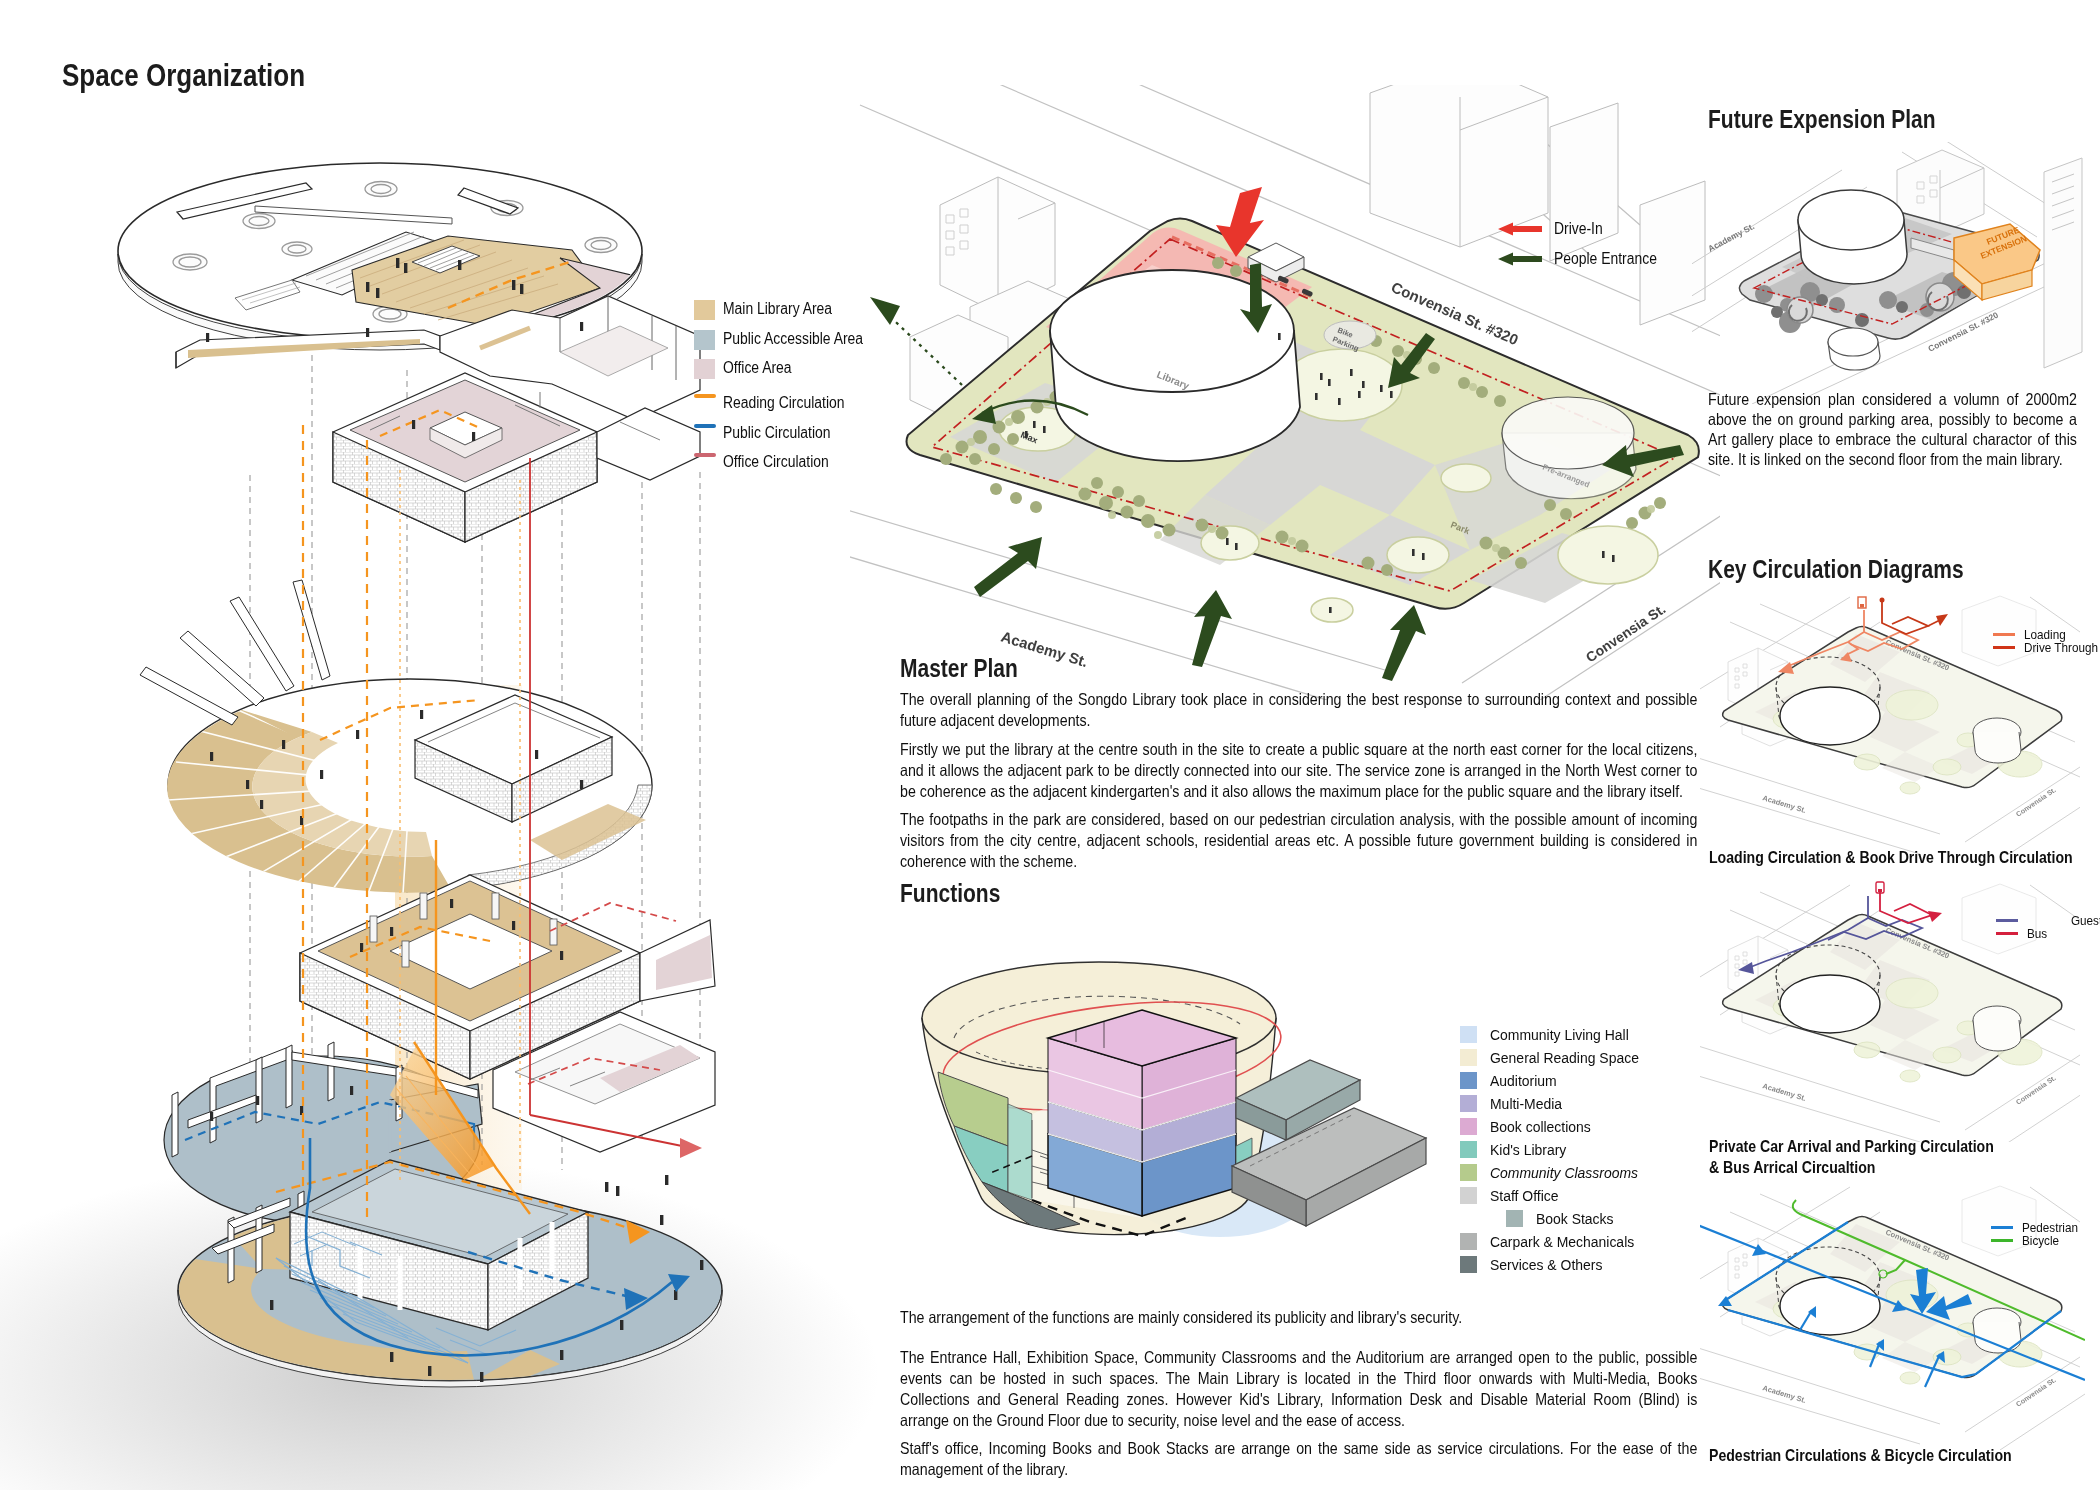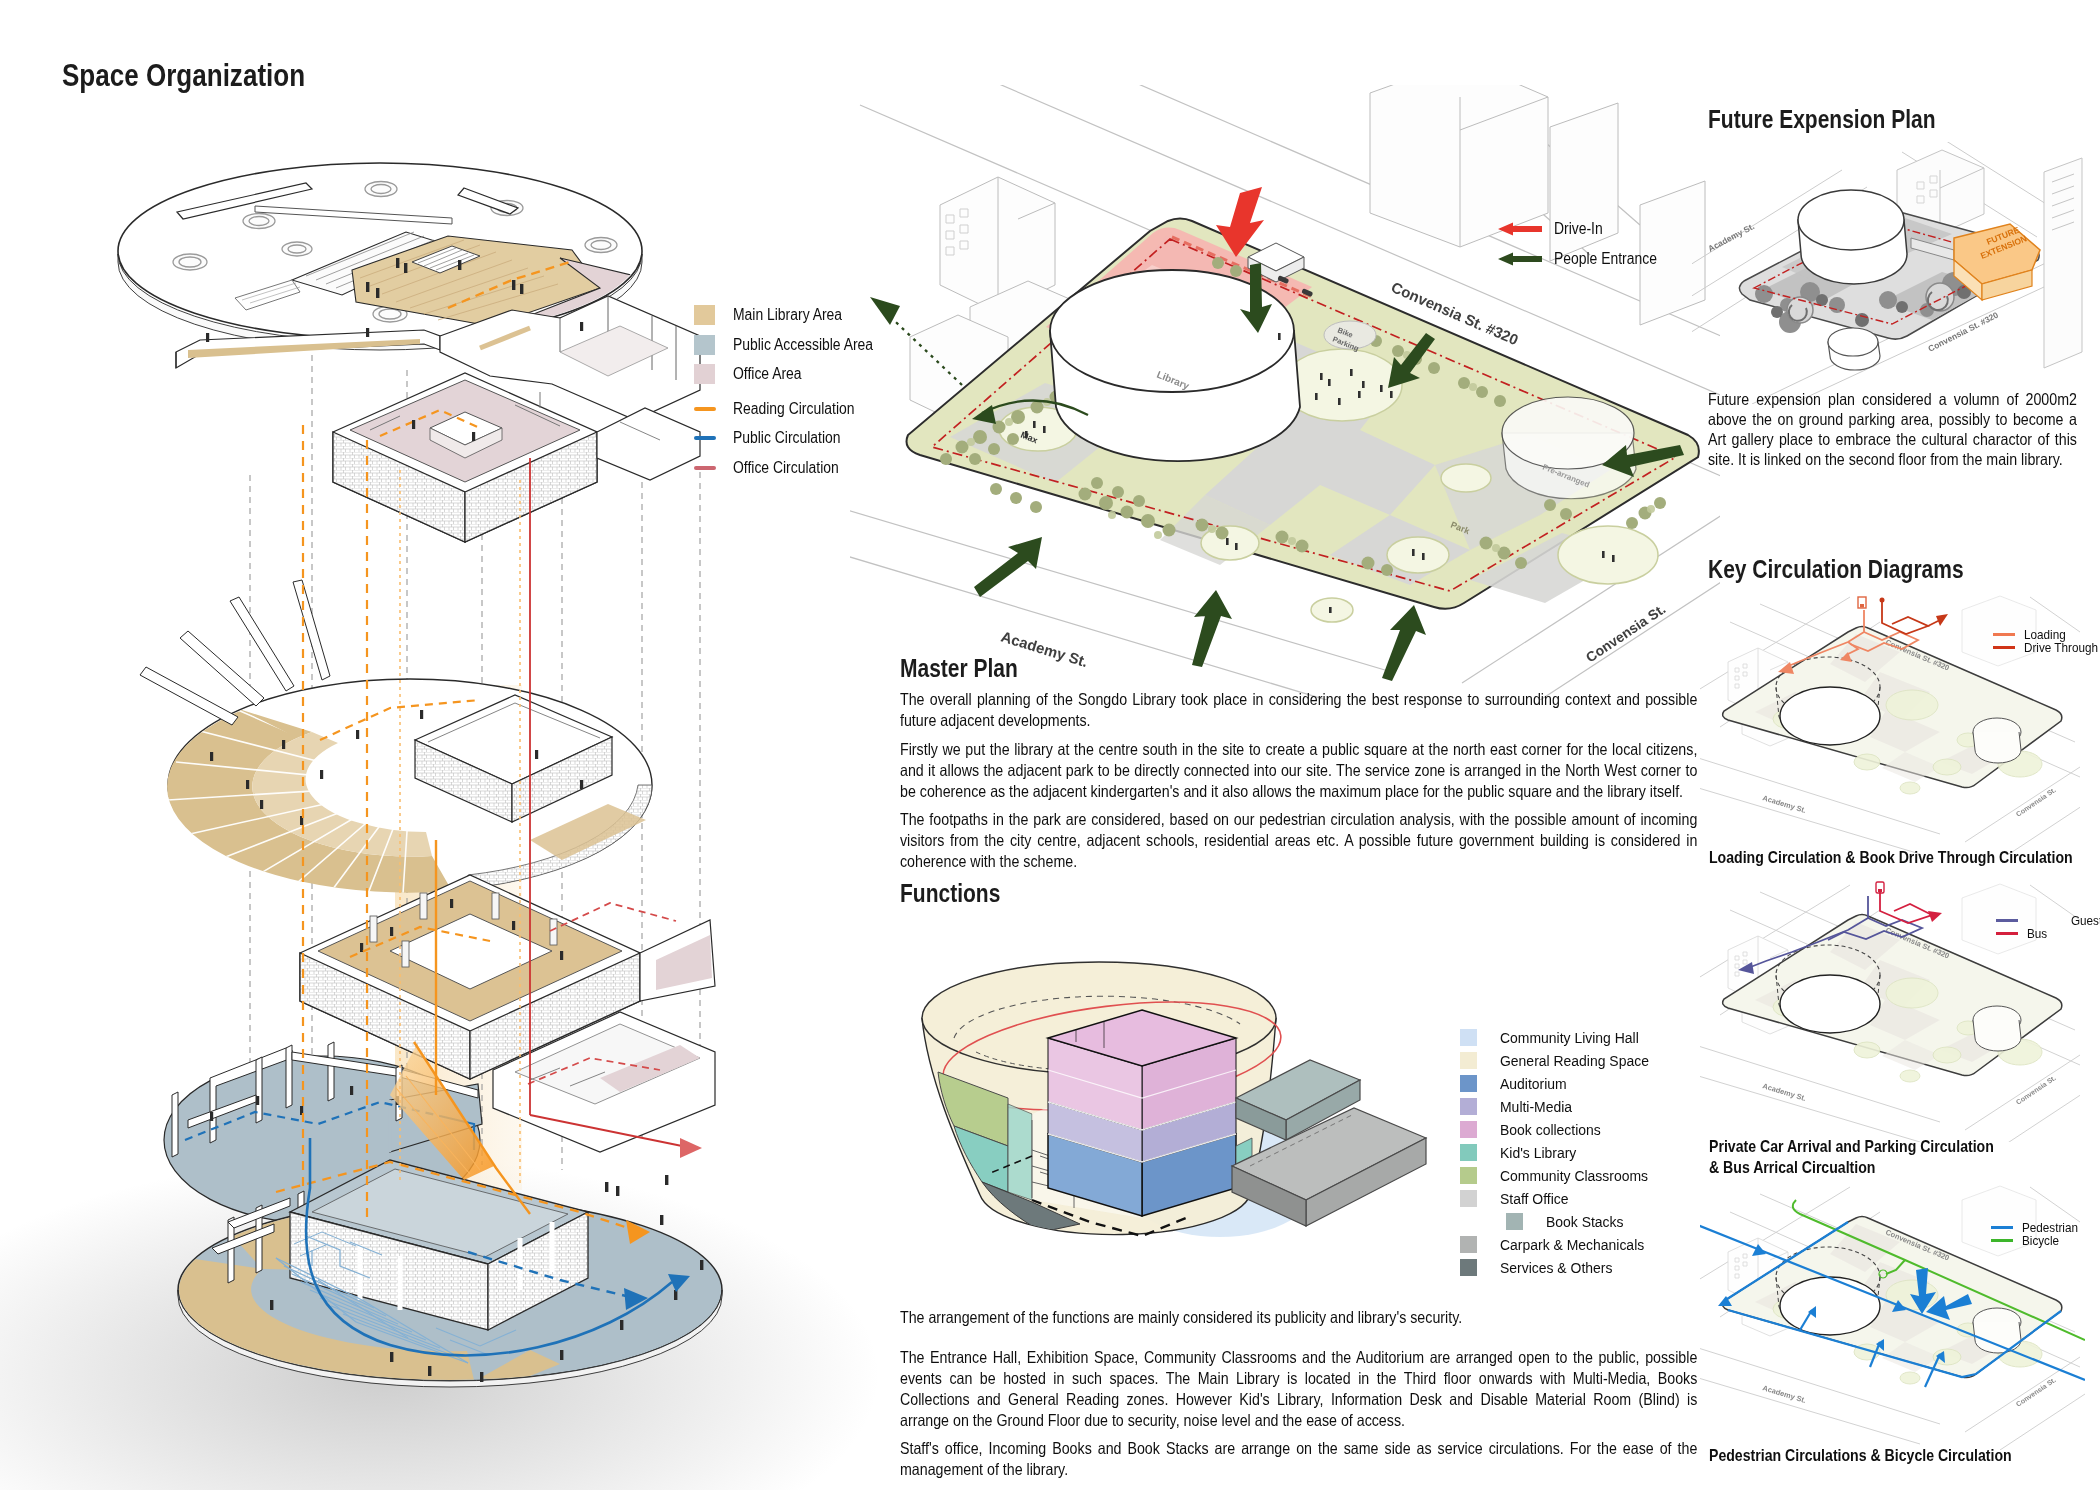--- a/index.html
+++ b/index.html
@@ -3,21 +3,21 @@
 <meta charset="utf-8">
 <style>
 html,body{margin:0;padding:0;background:#fff;}
 body{width:2100px;height:1490px;position:relative;font-family:"Liberation Sans",sans-serif;color:#1a1a1a;overflow:hidden;}
 .abs{position:absolute;}
 .h1{font-size:31px;font-weight:bold;color:#1c1c1c;transform:scaleX(0.84);transform-origin:0 0;white-space:nowrap;}
 .h2{font-size:25px;font-weight:bold;color:#1c1c1c;transform:scaleX(0.84);transform-origin:0 0;white-space:nowrap;}
 .body-text{font-size:16.5px;line-height:21px;text-align:justify;color:#0f0f0f;width:925px;transform:scaleX(0.862);transform-origin:0 0;}
 .small-text{font-size:16.5px;line-height:20px;text-align:justify;color:#0f0f0f;width:428px;transform:scaleX(0.862);transform-origin:0 0;}
 .cap{font-size:16.5px;font-weight:bold;color:#0f0f0f;line-height:21px;transform:scaleX(0.855);transform-origin:0 0;white-space:nowrap;}
-.leg-row{display:flex;align-items:center;gap:10px;}
+.leg-row{display:flex;}
 .leg-sw{width:21px;height:20px;margin-right:8px;flex:none;}
 .leg-line{width:22px;height:4px;margin-right:7px;flex:none;border-radius:2px;}
 .leg-label{font-size:16px;color:#0f0f0f;white-space:nowrap;transform:scaleX(0.87);transform-origin:0 0;}
 .fleg-label{font-size:15.5px;color:#0f0f0f;white-space:nowrap;transform:scaleX(0.9);transform-origin:0 0;}
 .sleg-label{font-size:13px;color:#0f0f0f;white-space:nowrap;transform:scaleX(0.9);transform-origin:0 0;}
 </style>
 </head>
 <body>
 
 <div class="abs" style="left:0px;top:1080px;width:950px;height:410px;background:radial-gradient(ellipse 640px 280px at 40% 72%, rgba(110,110,110,0.34), rgba(150,150,150,0.14) 55%, rgba(255,255,255,0) 78%);"></div>
@@ -699,21 +699,21 @@
   <div class="leg-row" style="height:23px;">
       <div class="leg-sw" style="width:17px;height:17px;background:#dcaad2;margin-right:13px;"></div>
       <div class="fleg-label">Book collections</div>
     </div>
 
   <div class="leg-row" style="height:23px;">
       <div class="leg-sw" style="width:17px;height:17px;background:#82cabc;margin-right:13px;"></div>
       <div class="fleg-label">Kid's Library</div>
     </div>
 
-  <div class="leg-row" style="height:23px;">
+  <div class="leg-row" style="height:23px;font-style:italic;">
       <div class="leg-sw" style="width:17px;height:17px;background:#b5cb8c;margin-right:13px;"></div>
       <div class="fleg-label">Community Classrooms</div>
     </div>
 
   <div class="leg-row" style="height:23px;">
       <div class="leg-sw" style="width:17px;height:17px;background:#d2d2d2;margin-right:13px;"></div>
       <div class="fleg-label">Staff Office</div>
     </div>
 
   <div class="leg-row" style="height:23px;padding-left:46px;">

